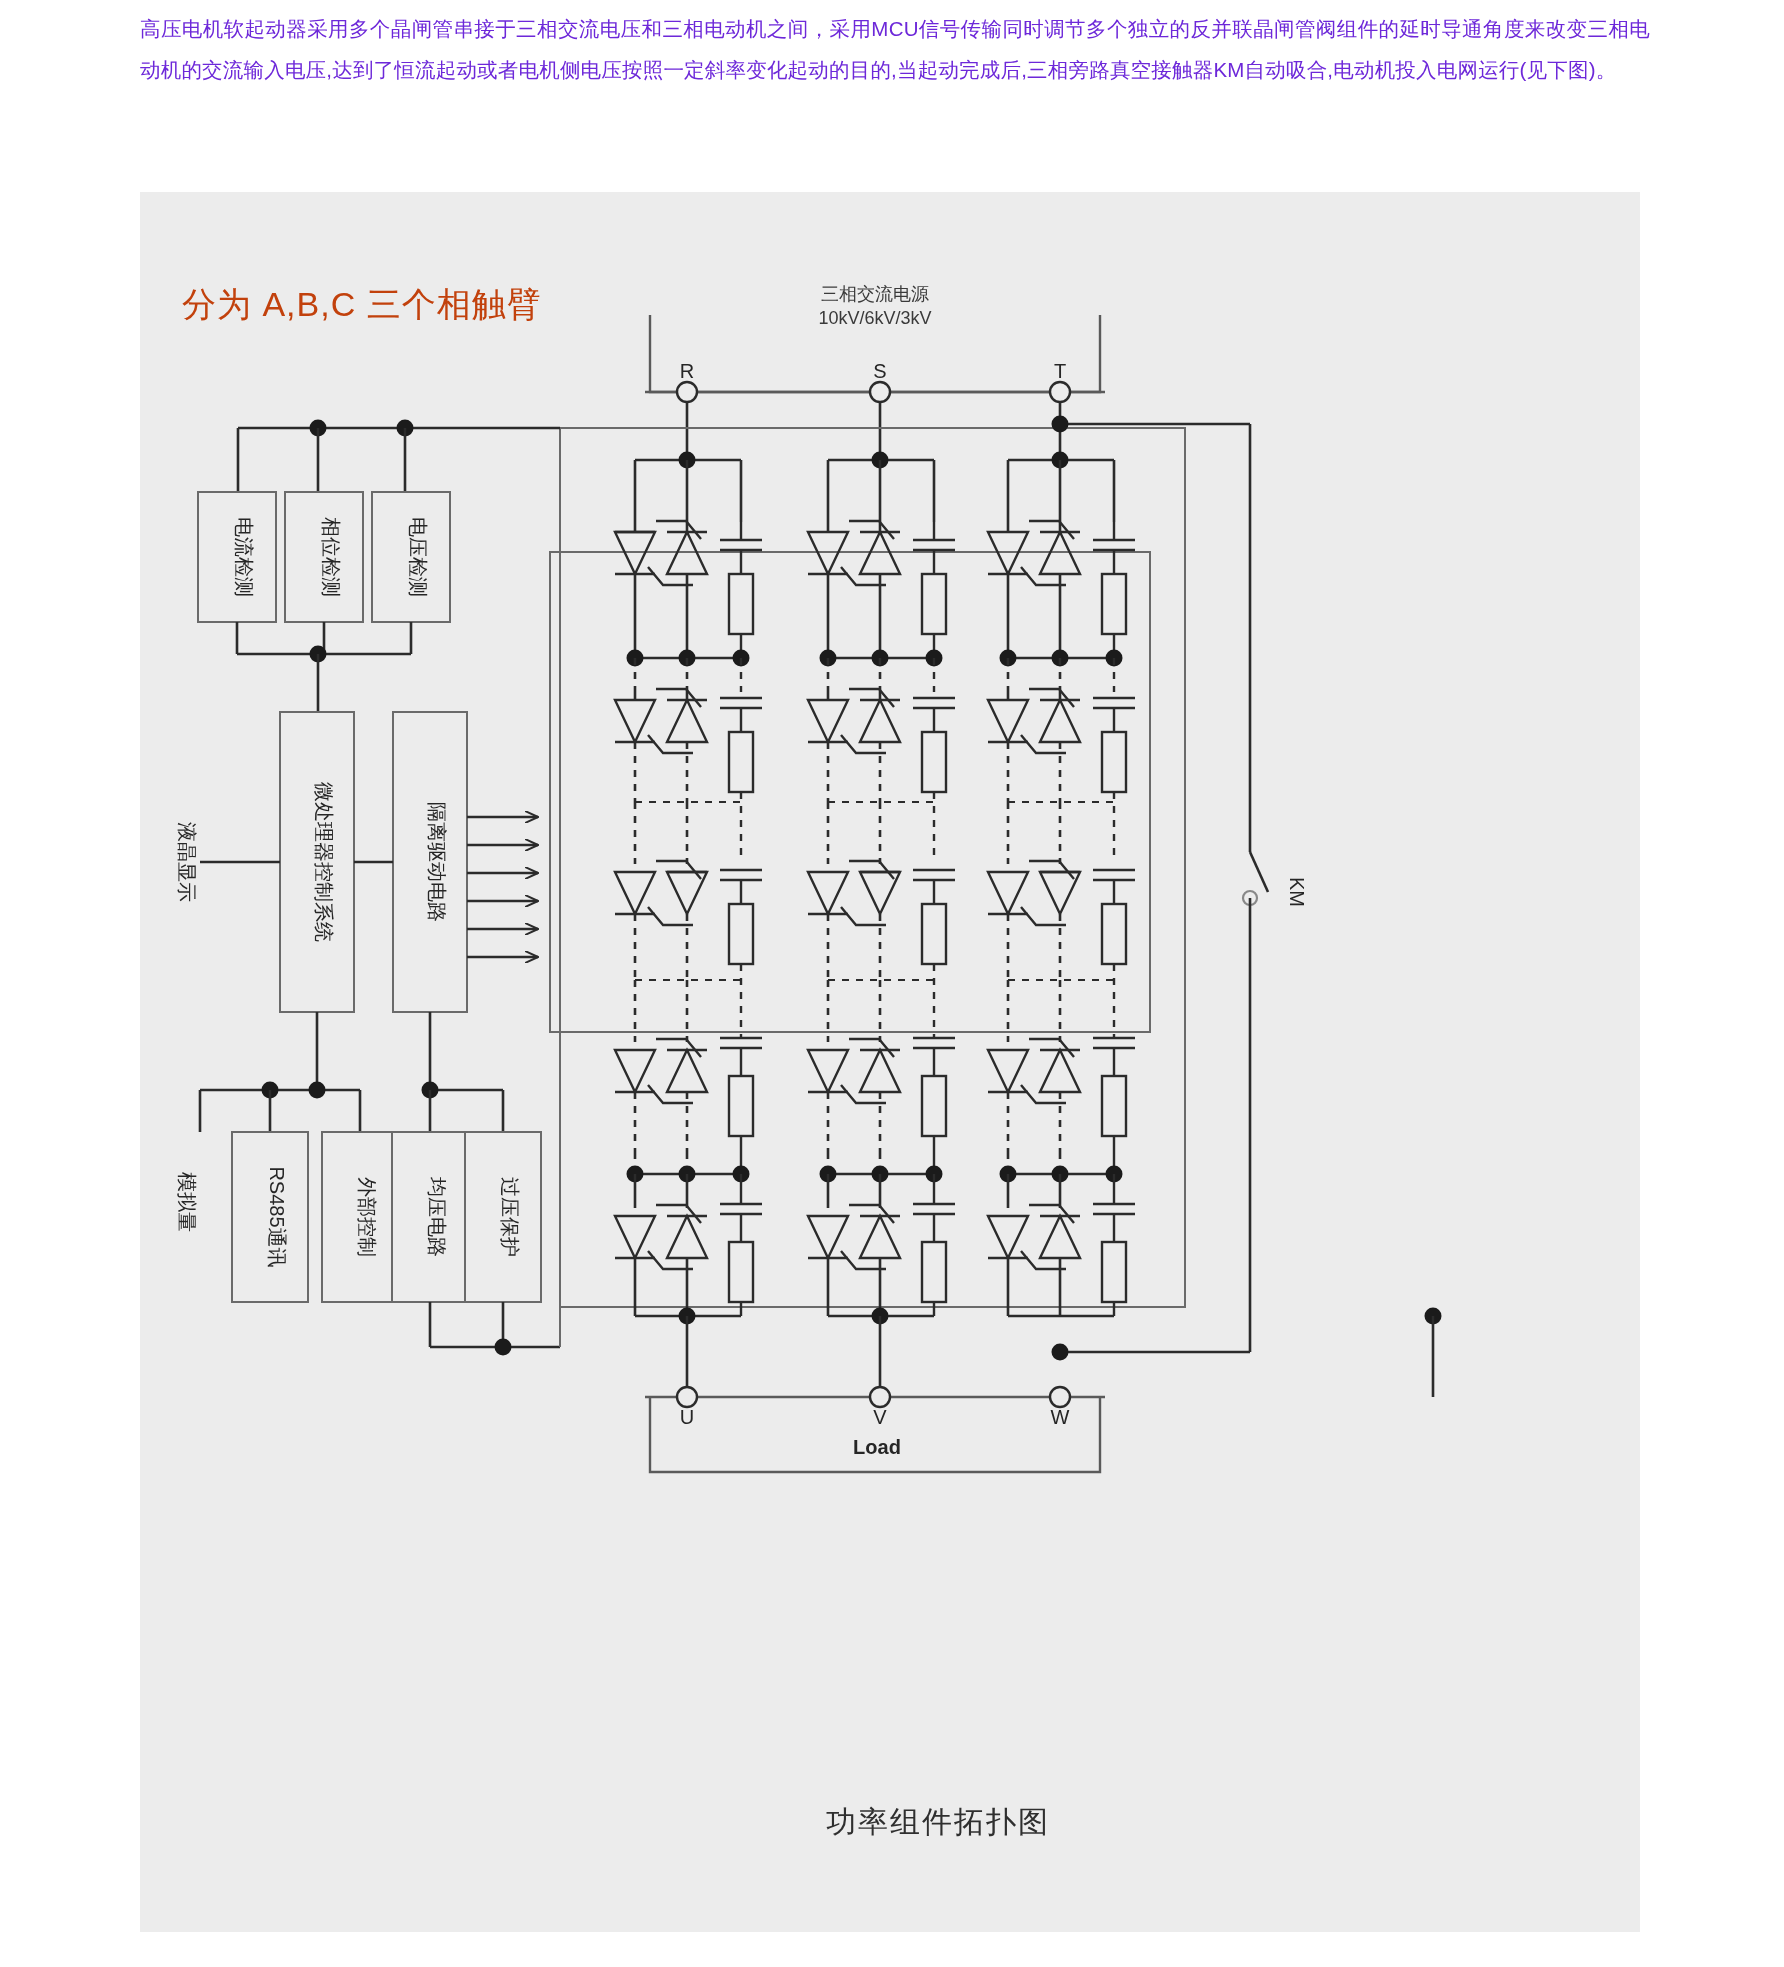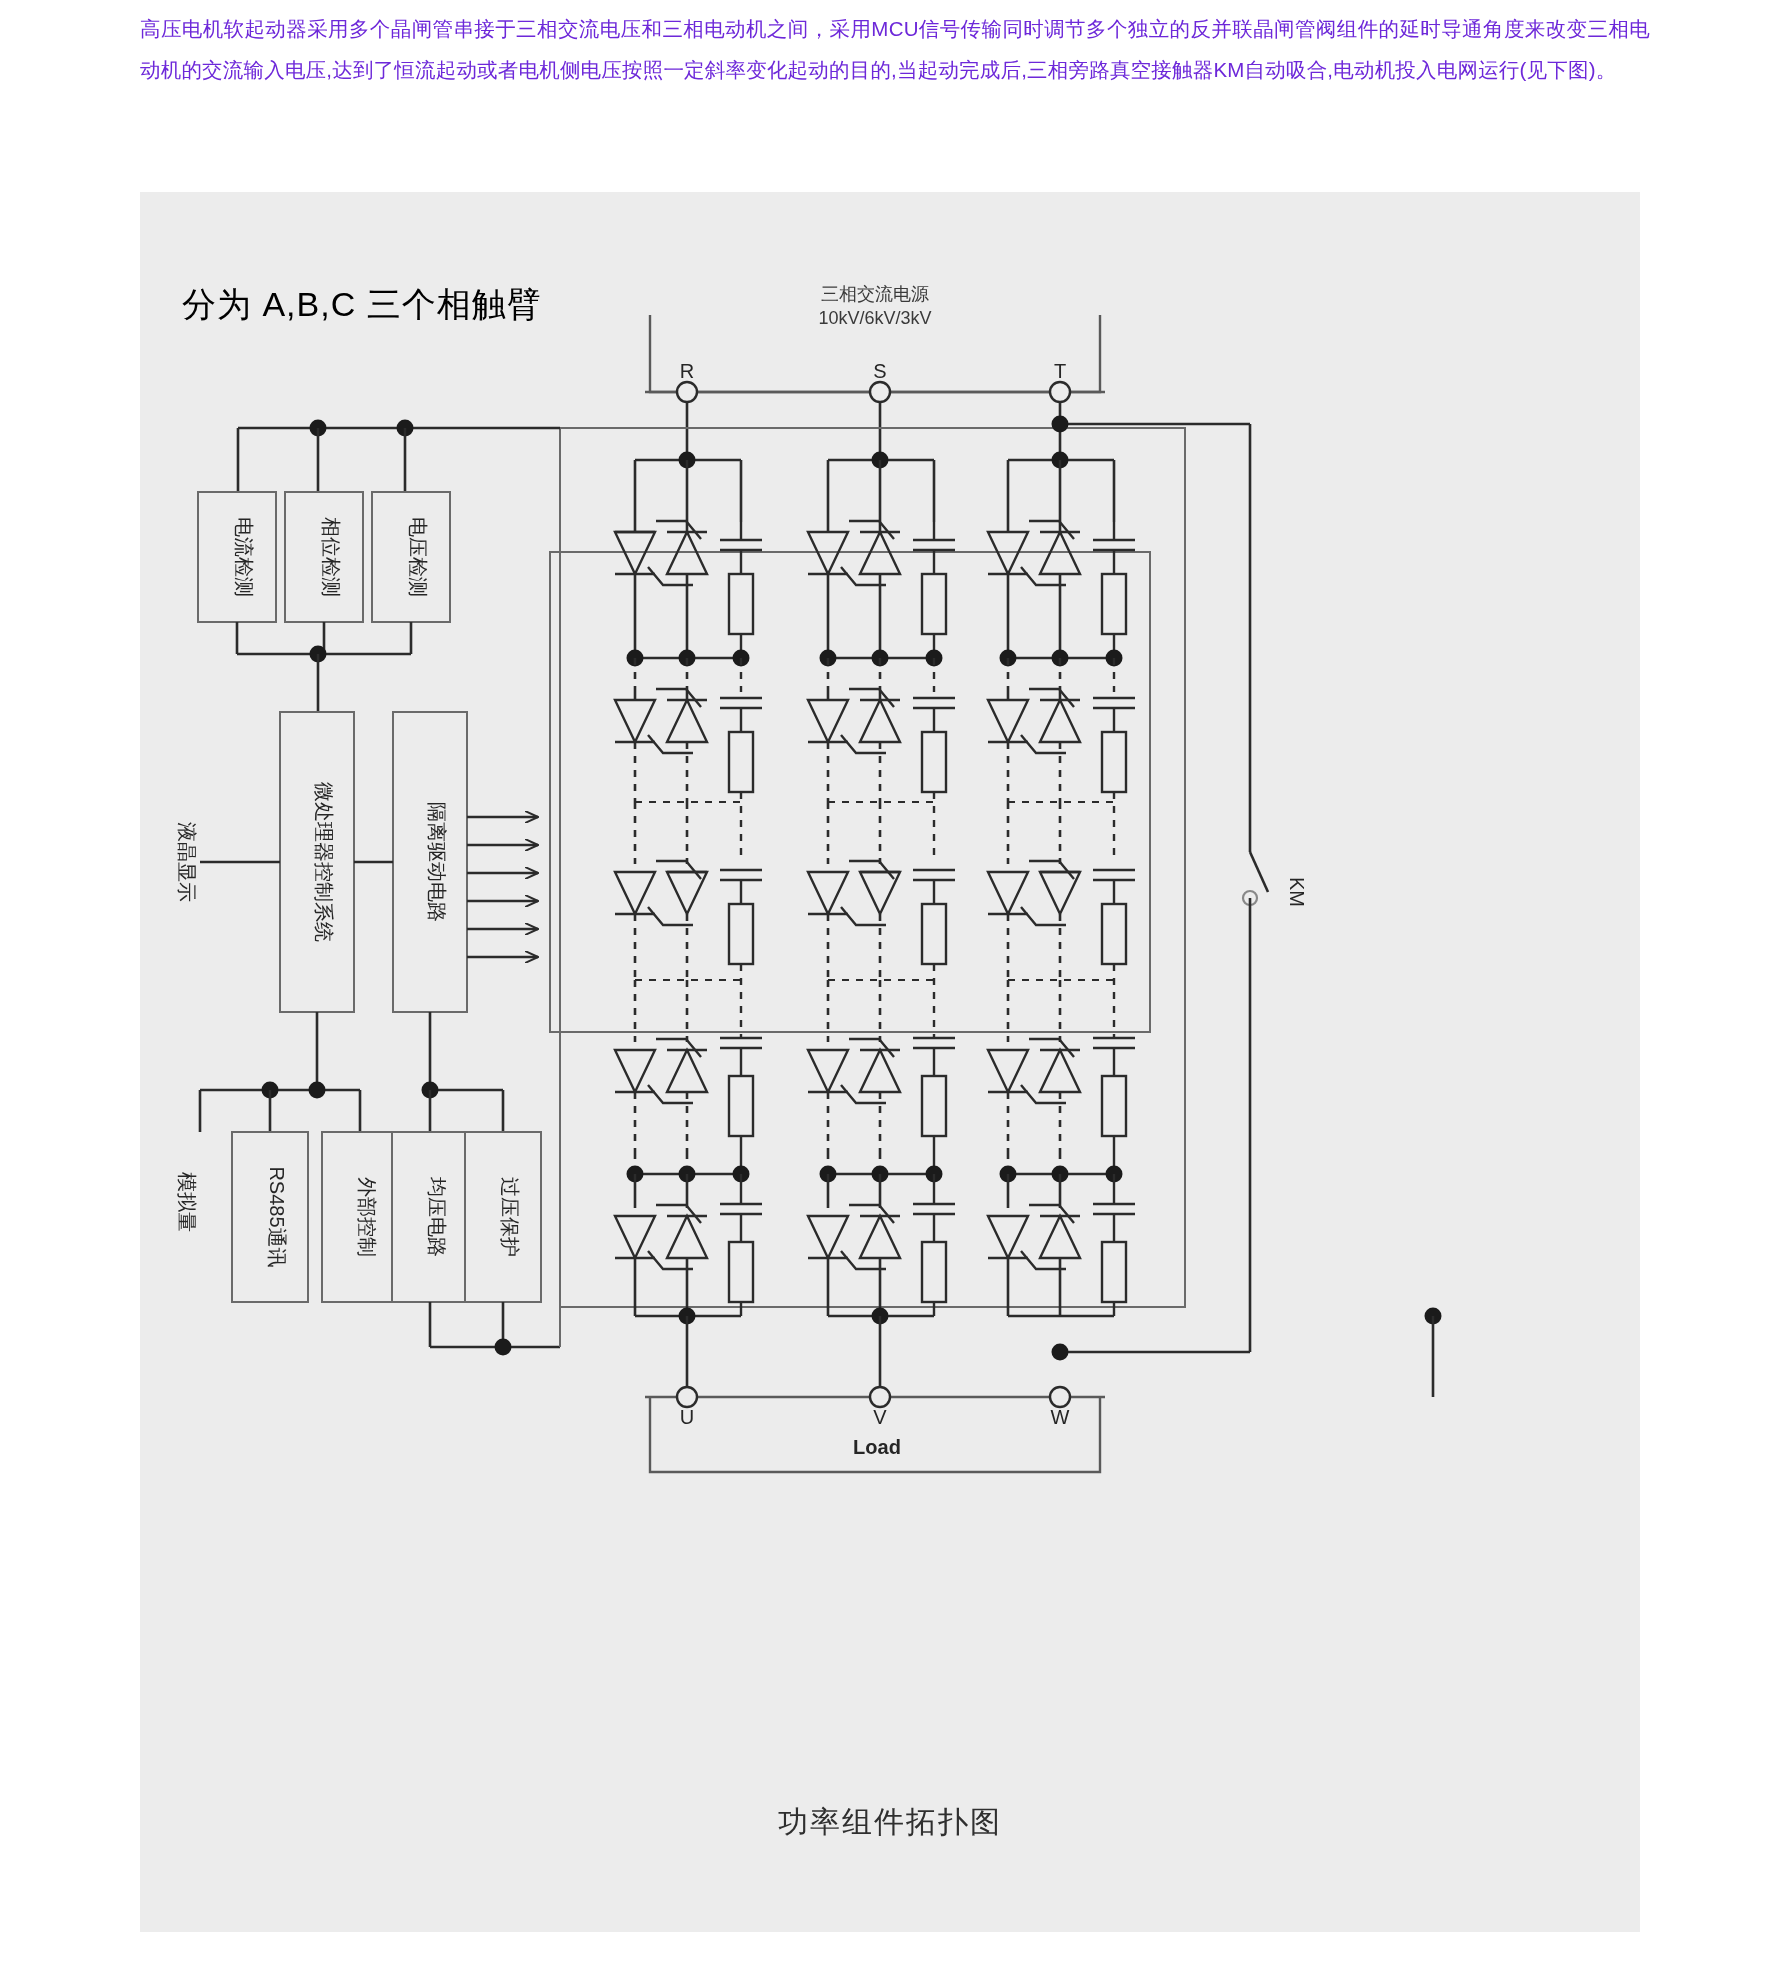--- a/index.html
+++ b/index.html
@@ -1,23 +1,23 @@
 <!DOCTYPE html>
 <html><head>
 <meta charset="utf-8">
 <style>
   html,body{margin:0;padding:0;background:#ffffff;}
   body{width:1784px;height:1967px;position:relative;
        font-family:"Liberation Sans","DejaVu Sans",sans-serif;color:#231f20;}
   #intro{position:absolute;left:140px;top:8px;width:1510px;
          font-size:20.5px;line-height:2.0;color:#6d28d9;letter-spacing:.2px;text-align:justify;}
   #panel{position:absolute;left:140px;top:192px;width:1500px;height:1740px;background:#ececec;}
-  #heading{position:absolute;left:42px;top:90px;font-size:34px;color:#000000;letter-spacing:1px;}
+  #heading{position:absolute;left:42px;top:90px;font-size:34px;color:#c2410c;letter-spacing:1px;}
   #caption{position:absolute;left:0;top:1610px;width:1500px;text-align:center;
-           font-size:30px;color:#2f2f2f;letter-spacing:2px;}
+           font-size:30px;color:#2f2f2f;letter-spacing:2px;padding-left:48px;}
   svg{position:absolute;left:0;top:0;}
   .vlabel{font-size:20px;fill:#262626;font-family:"Liberation Sans","DejaVu Sans",sans-serif;}
   .tlabel{font-size:20px;fill:#262626;font-family:"Liberation Sans","DejaVu Sans",sans-serif;}
   .small{font-size:18px;fill:#3a3a3a;}
 </style>
 </head>
 <body>
 
 <div id="intro">高压电机软起动器采用多个晶闸管串接于三相交流电压和三相电动机之间，采用MCU信号传输同时调节多个独立的反并联晶闸管阀组件的延时导通角度来改变三相电动机的交流输入电压,达到了恒流起动或者电机侧电压按照一定斜率变化起动的目的,当起动完成后,三相旁路真空接触器KM自动吸合,电动机投入电网运行(见下图)。</div>
 

